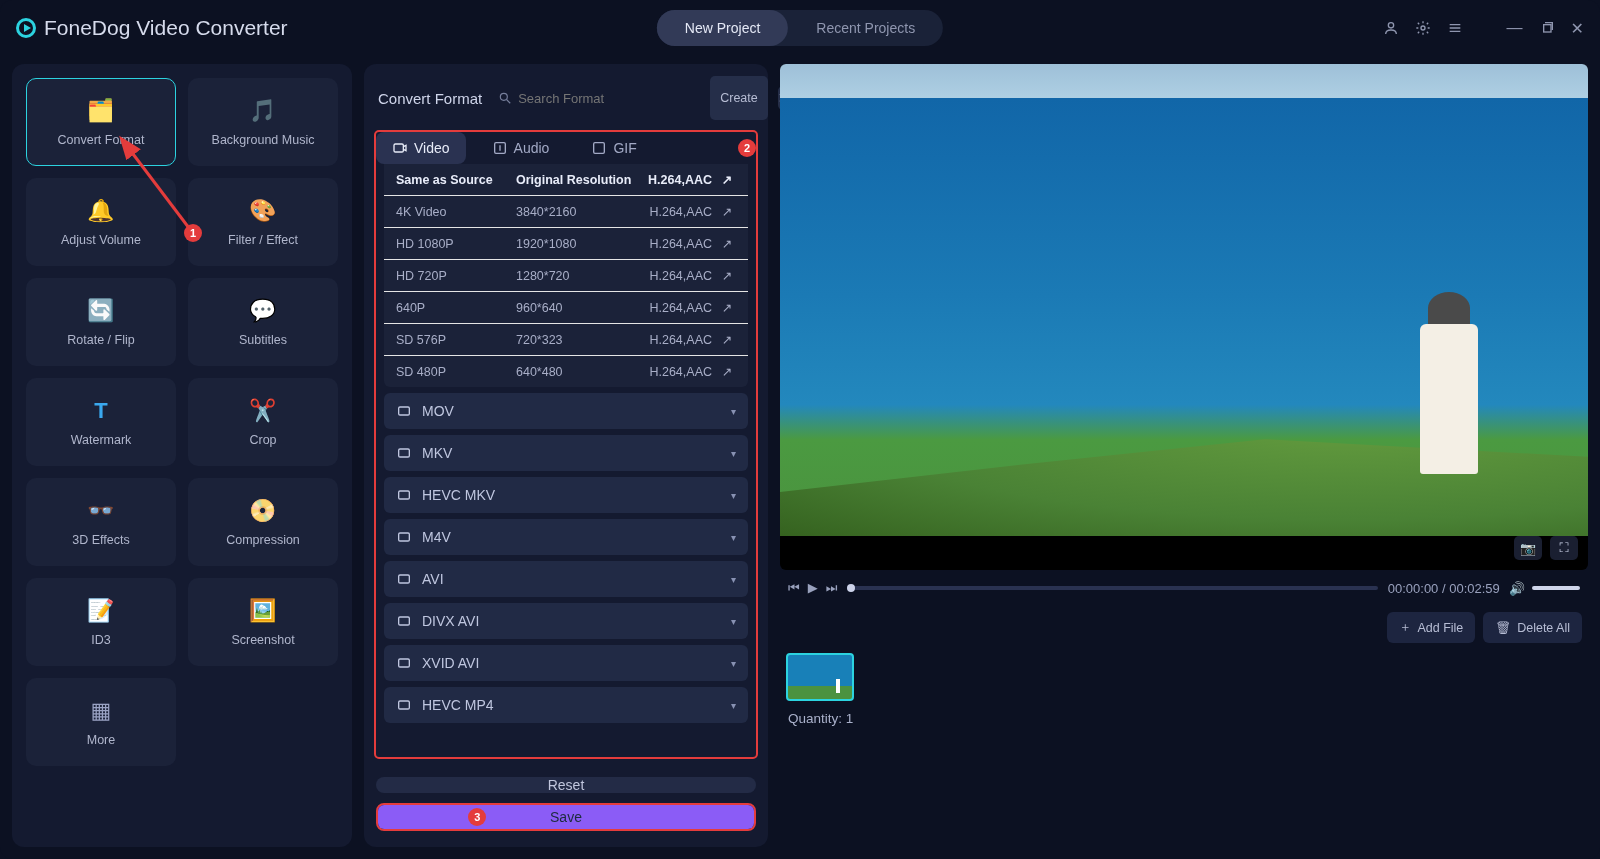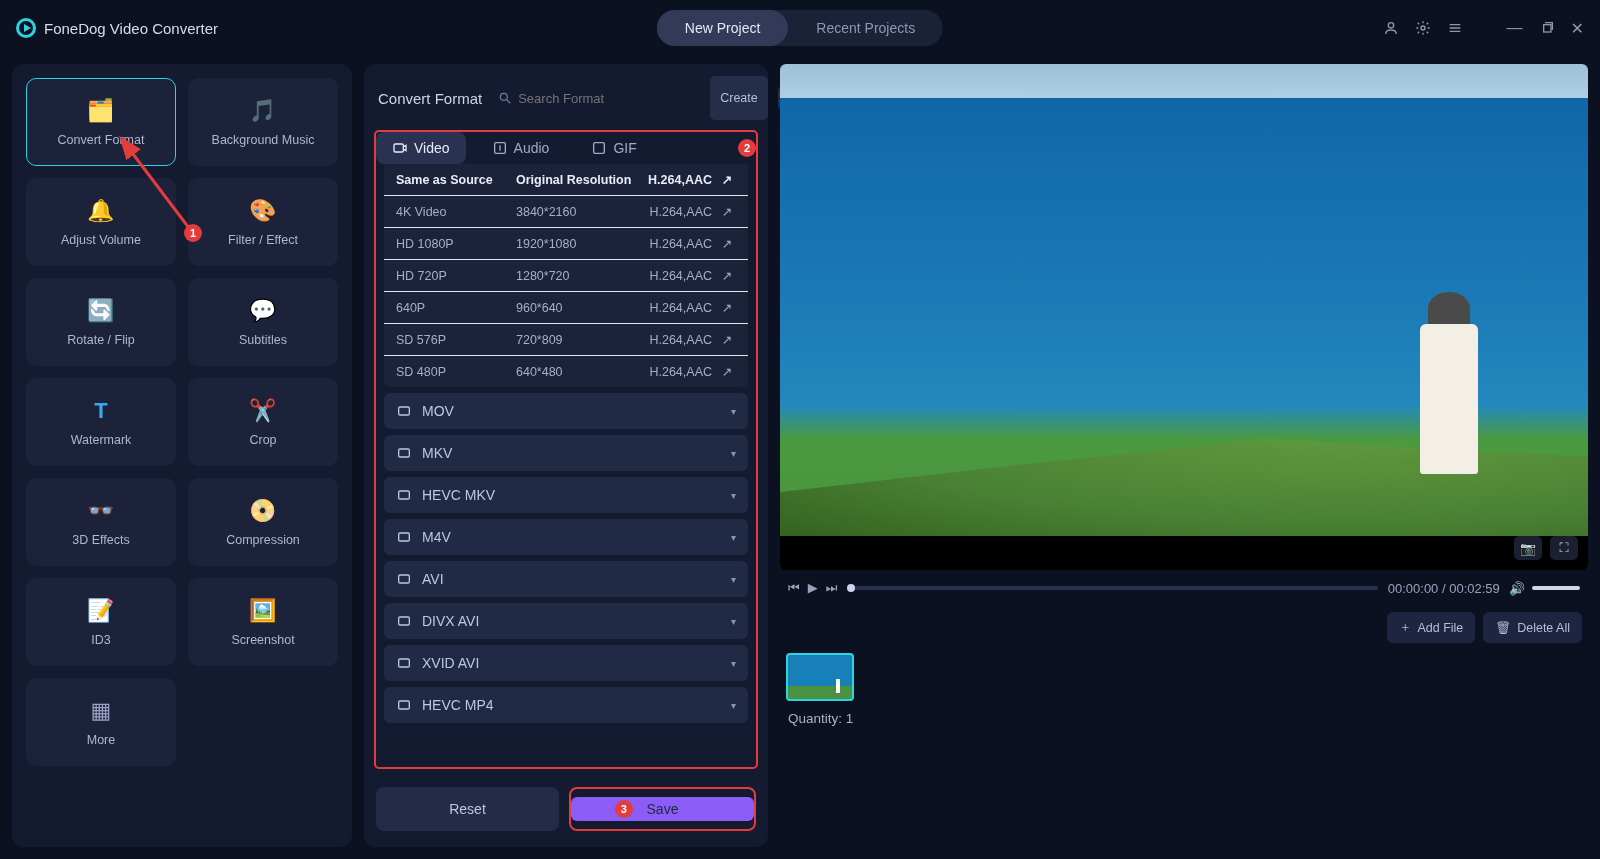--- a/index.html
+++ b/index.html
@@ -1,21 +1,21 @@
 <!DOCTYPE html>
 <html><head>
 <meta charset="utf-8">
 <style>
 * { margin: 0; padding: 0; box-sizing: border-box; font-family: -apple-system, BlinkMacSystemFont, "Segoe UI", sans-serif; }
 body { background: #0c1122; color: #c5c9d8; width: 1600px; height: 859px; overflow: hidden; }
 .root { display: flex; flex-direction: column; height: 100%; border-radius: 12px; background: #0c1122; }
 
 
 .titlebar { height: 56px; display: flex; align-items: center; padding: 0 16px; }
-.brand { display: flex; align-items: center; gap: 8px; font-size: 15px; color: #d6dbec; justify-content: center; }
+.brand { display: flex; align-items: center; gap: 8px; font-size: 21px; color: #d6dbec; justify-content: center; }
 .brand-logo { width: 20px; height: 20px; border: 3px solid #2cd3e0; border-radius: 50%; position: relative; }
 .brand-logo::after { content: ""; position: absolute; border-left: 7px solid #2cd3e0; border-top: 4px solid transparent; border-bottom: 4px solid transparent; left: 5px; top: 3px; }
 .proj-tabs { position: absolute; left: 50%; transform: translateX(-50%); display: flex; background: #1a2238; border-radius: 24px; }
 .proj-tab { padding: 10px 28px; font-size: 14px; border-radius: 24px; cursor: pointer; color: #8f96af; }
 .proj-tab.active { background: #323a57; color: #e4e8f5; }
 .win-controls { margin-left: auto; display: flex; align-items: center; gap: 16px; }
 .win-controls span, .win-controls svg { cursor: pointer; color: #8f96af; }
 
 
 .main { flex: 1; display: flex; gap: 12px; padding: 8px 12px 12px 12px; min-height: 0; }
@@ -51,21 +51,21 @@
 .preset-row:first-child { border-top: none; color: #e8ecf9; font-weight: 600; }
 .preset-row span:nth-child(1){ width: 120px; }
 .preset-row span:nth-child(2){ flex: 1; }
 .preset-row span:nth-child(3){ width: 78px; text-align: right; }
 .preset-row .ext-icon { width: 18px; text-align: center; margin-left: 6px; }
 
 .collapsed-fmt { background: #212a45; margin-top: 6px; border-radius: 6px; display: flex; align-items: center; gap: 10px; padding: 10px 12px; font-size: 14px; color: #bfc6df; cursor: pointer; }
 .collapsed-fmt .chev { margin-left: auto; font-size: 10px; color: #8892b3; }
 
 
-.center-bottom { display: flex; gap: 10px; padding: 12px 12px 16px; }
+.center-bottom { display: flex; gap: 10px; padding: 12px 12px 16px; flex-direction: column; }
 .btn-reset { flex: 1; background: #232b46; color: #c0c6dd; border: none; height: 44px; border-radius: 8px; font-size: 14px; cursor: pointer; }
 .btn-save-wrap { flex: 1; border: 2px solid #e43c3c; border-radius: 8px; display: flex; align-items: center; justify-content: center; position: relative; }
 .btn-save { width: 100%; height: 24px; background: #8b5cf6; color: #1d2b3d; border: none; border-radius: 6px; font-size: 14px; font-weight: 500; cursor: pointer; }
 .btn-save-wrap .badge-dot { position: absolute; left: 24%; }
 
 
 .preview { flex: 1; display: flex; flex-direction: column; min-width: 0; }
 .video-frame { background: #000; border-radius: 6px; position: relative; height: 506px; overflow: hidden; }
 .video-scene { position: absolute; inset: 0 0 0 0; top: 34px; bottom: 34px; background: linear-gradient(#1166a8 0%, #1b7ab5 45%, #2388bd 70%, #4b9a41 78%, #4a923e 100%); }
 .video-sky { position: absolute; top: 0; height: 34px; left: 0; right: 0; background: linear-gradient(#9ec0d8, #aecfe3); }
@@ -263,21 +263,21 @@
                 <span class="ext-icon">↗</span>
               </div>
               <div class="preset-row">
                 <span>640P</span>
                 <span>960*640</span>
                 <span>H.264,AAC</span>
                 <span class="ext-icon">↗</span>
               </div>
               <div class="preset-row">
                 <span>SD 576P</span>
-                <span>720*809</span>
+                <span>720*323</span>
                 <span>H.264,AAC</span>
                 <span class="ext-icon">↗</span>
               </div>
               <div class="preset-row">
                 <span>SD 480P</span>
                 <span>640*480</span>
                 <span>H.264,AAC</span>
                 <span class="ext-icon">↗</span>
               </div>
             </div>

